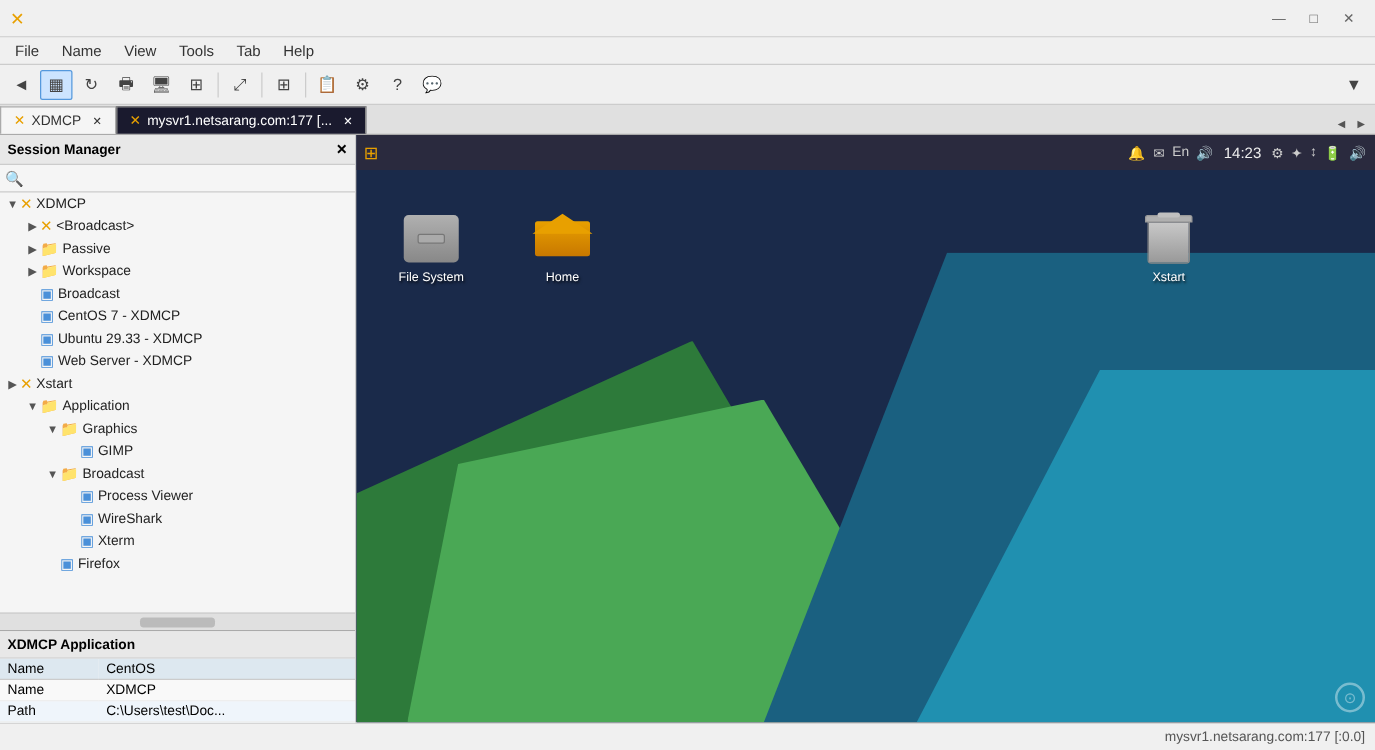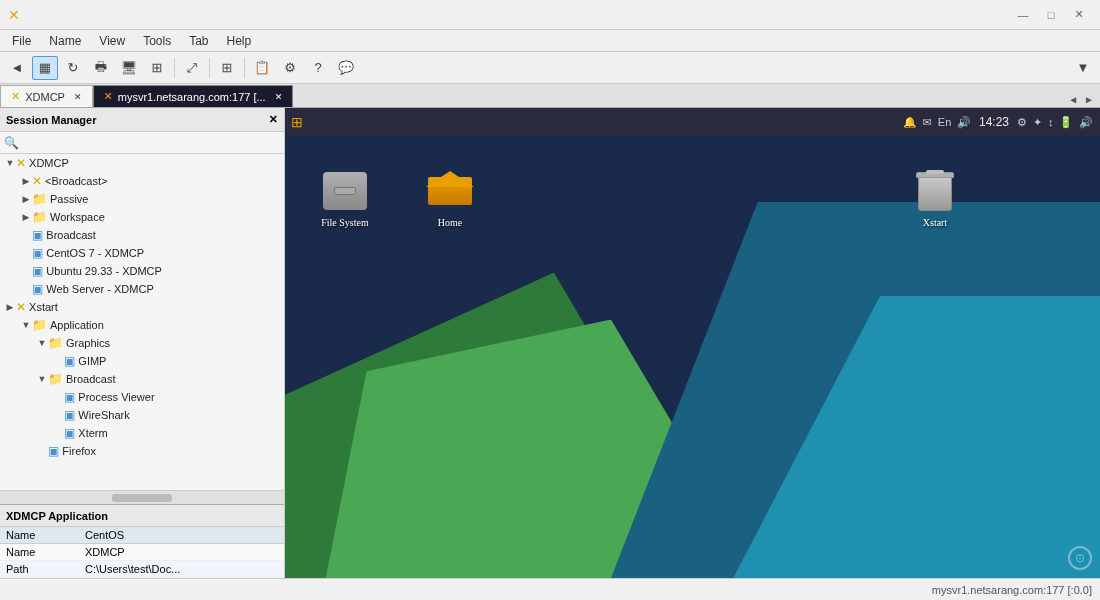--- a/index.html
+++ b/index.html
@@ -305,21 +305,20 @@
       display: flex;
       align-items: center;
       justify-content: center;
     }
     .desktop-icon .icon-label {
       color: white;
       font-size: 10px;
       text-align: center;
       margin-top: 2px;
       text-shadow: 1px 1px 2px rgba(0,0,0,0.8);
-      font-family: Liberation Serif, serif;
     }
 
     
     .icon-hdd {
       width: 44px; height: 38px;
       background: linear-gradient(180deg, #b0b0b0 0%, #888 100%);
       border-radius: 4px;
       position: relative;
       display: flex; align-items: center; justify-content: center;
     }

